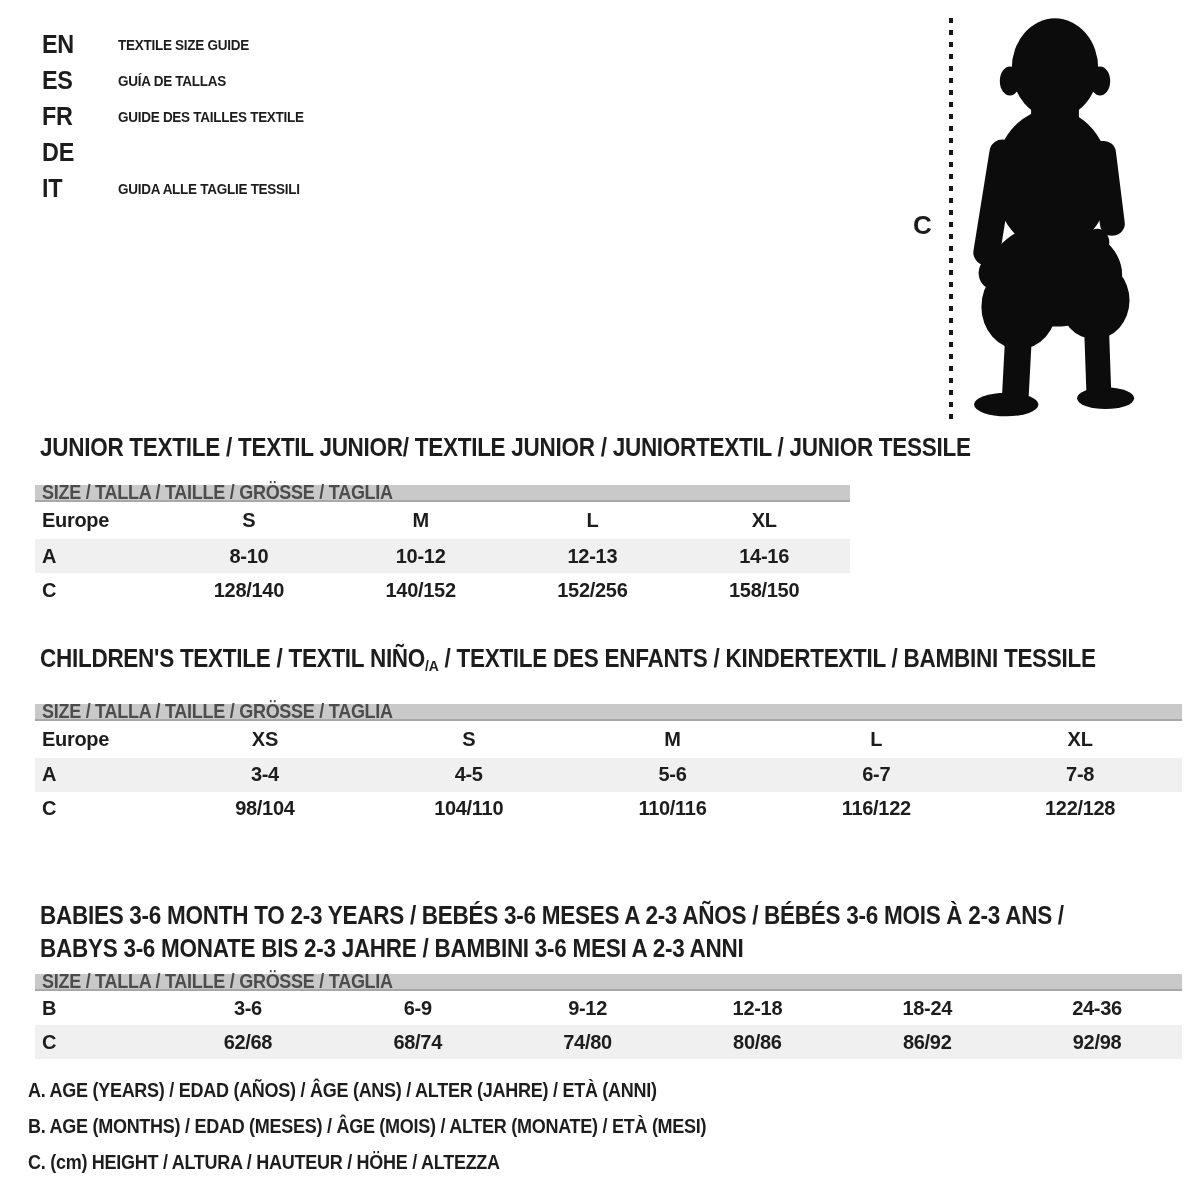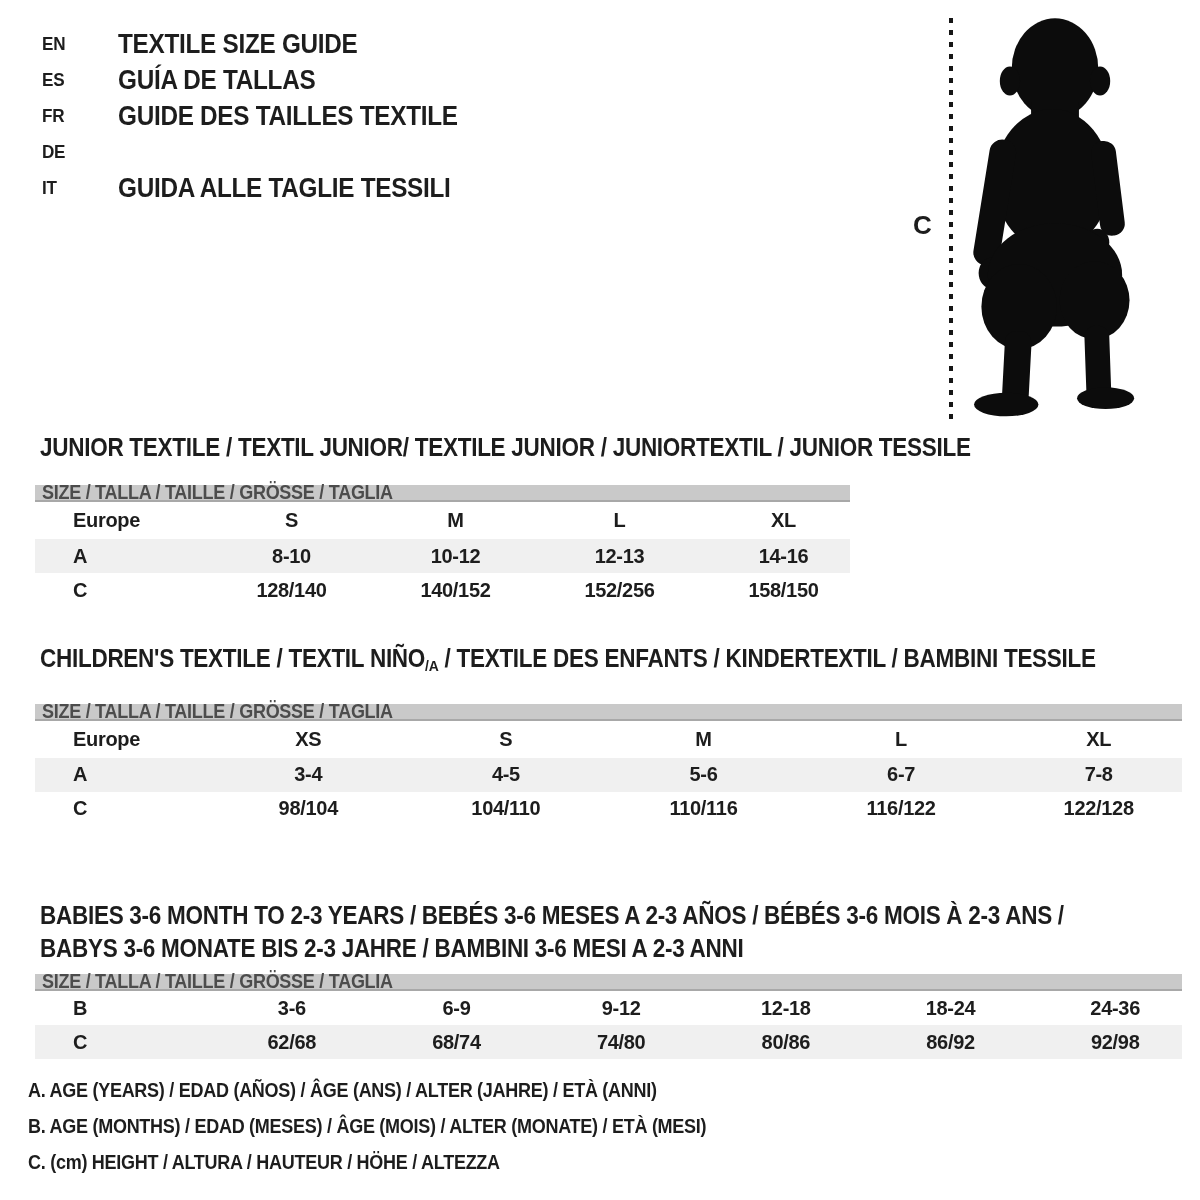--- a/index.html
+++ b/index.html
@@ -19,22 +19,22 @@
     color:var(--text);
     font-weight:700;
   }
   .page { position:relative; width:1200px; height:1200px; background:#fff; overflow:hidden; }
 
   .fit { display:inline-block; transform:scaleX(0.9); transform-origin:0 50%; white-space:nowrap; letter-spacing:-0.3px; }
 
   
   .lang-list { position:absolute; left:42px; top:26px; }
   .lang-row { display:flex; height:36px; align-items:center; }
-  .lang-code { width:76px; font-size:19px;text-decoration:underline; }
-  .lang-title { font-size:27px; }
+  .lang-code { width:76px; font-size:26px;text-decoration:underline; }
+  .lang-title { font-size:15px; }
 
   
   .figure { position:absolute; left:905px; top:8px; width:262px; height:420px; }
   .dash-line {
     position:absolute; left:44px; top:10px; width:4px; height:402px;
     background:repeating-linear-gradient(to bottom, var(--line) 0 5px, transparent 5px 12px);
   }
   .height-label { position:absolute; left:8px; top:202px; font-size:26px; }
   .toddler-svg { position:absolute; left:58px; top:4px; width:184px; height:408px; color:var(--silhouette); }
 
@@ -53,21 +53,21 @@
     background:var(--bar_bg);
     border-bottom:2px solid var(--bar_edge);
     display:flex; align-items:center; padding-left:7px;
     color:var(--bar_text); font-size:20px;
   }
   #sec-babies .size-bar { margin-top:9px; }
 
   .trow { display:flex; height:34px; align-items:center; font-size:20px; }
   .trow.thead { height:37px; }
   .trow.shaded { background:var(--stripe); }
-  .cell { flex:1; text-align:center; letter-spacing:-0.3px;margin-left:31px; }
+  .cell { flex:1; text-align:center; letter-spacing:-0.3px; }
   .cell.label { flex:0 0 128px; text-align:left; padding-left:7px; }
 
   
   .legend { position:absolute; left:28px; top:1072px; }
   .legend-line { line-height:36px; font-size:20px; white-space:nowrap; }
 </style>
 </head>
 <body>
 
 <div class="page">

